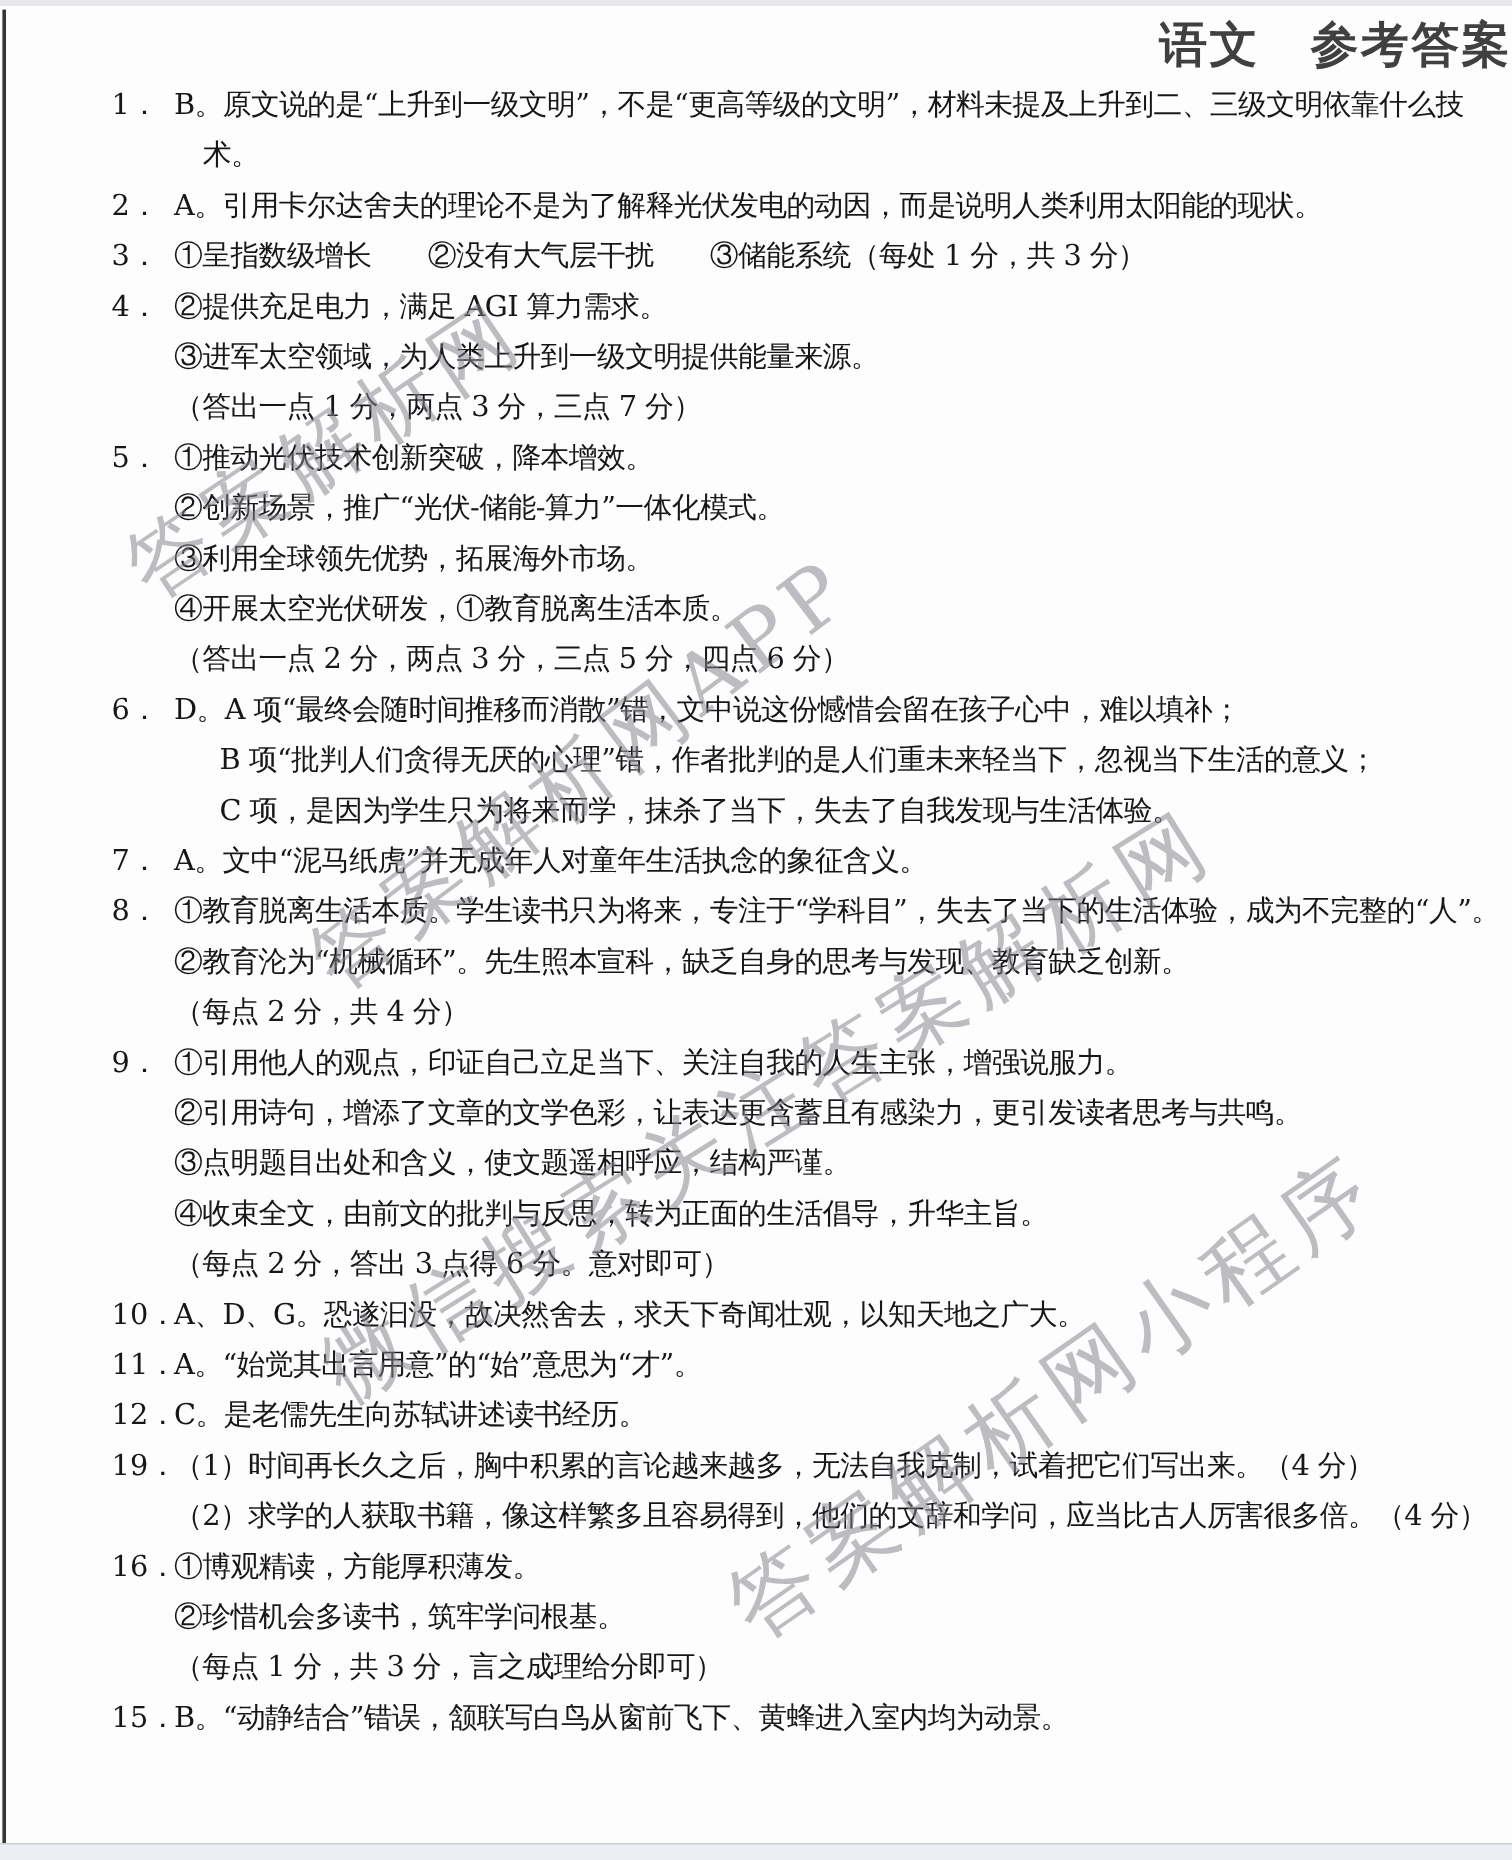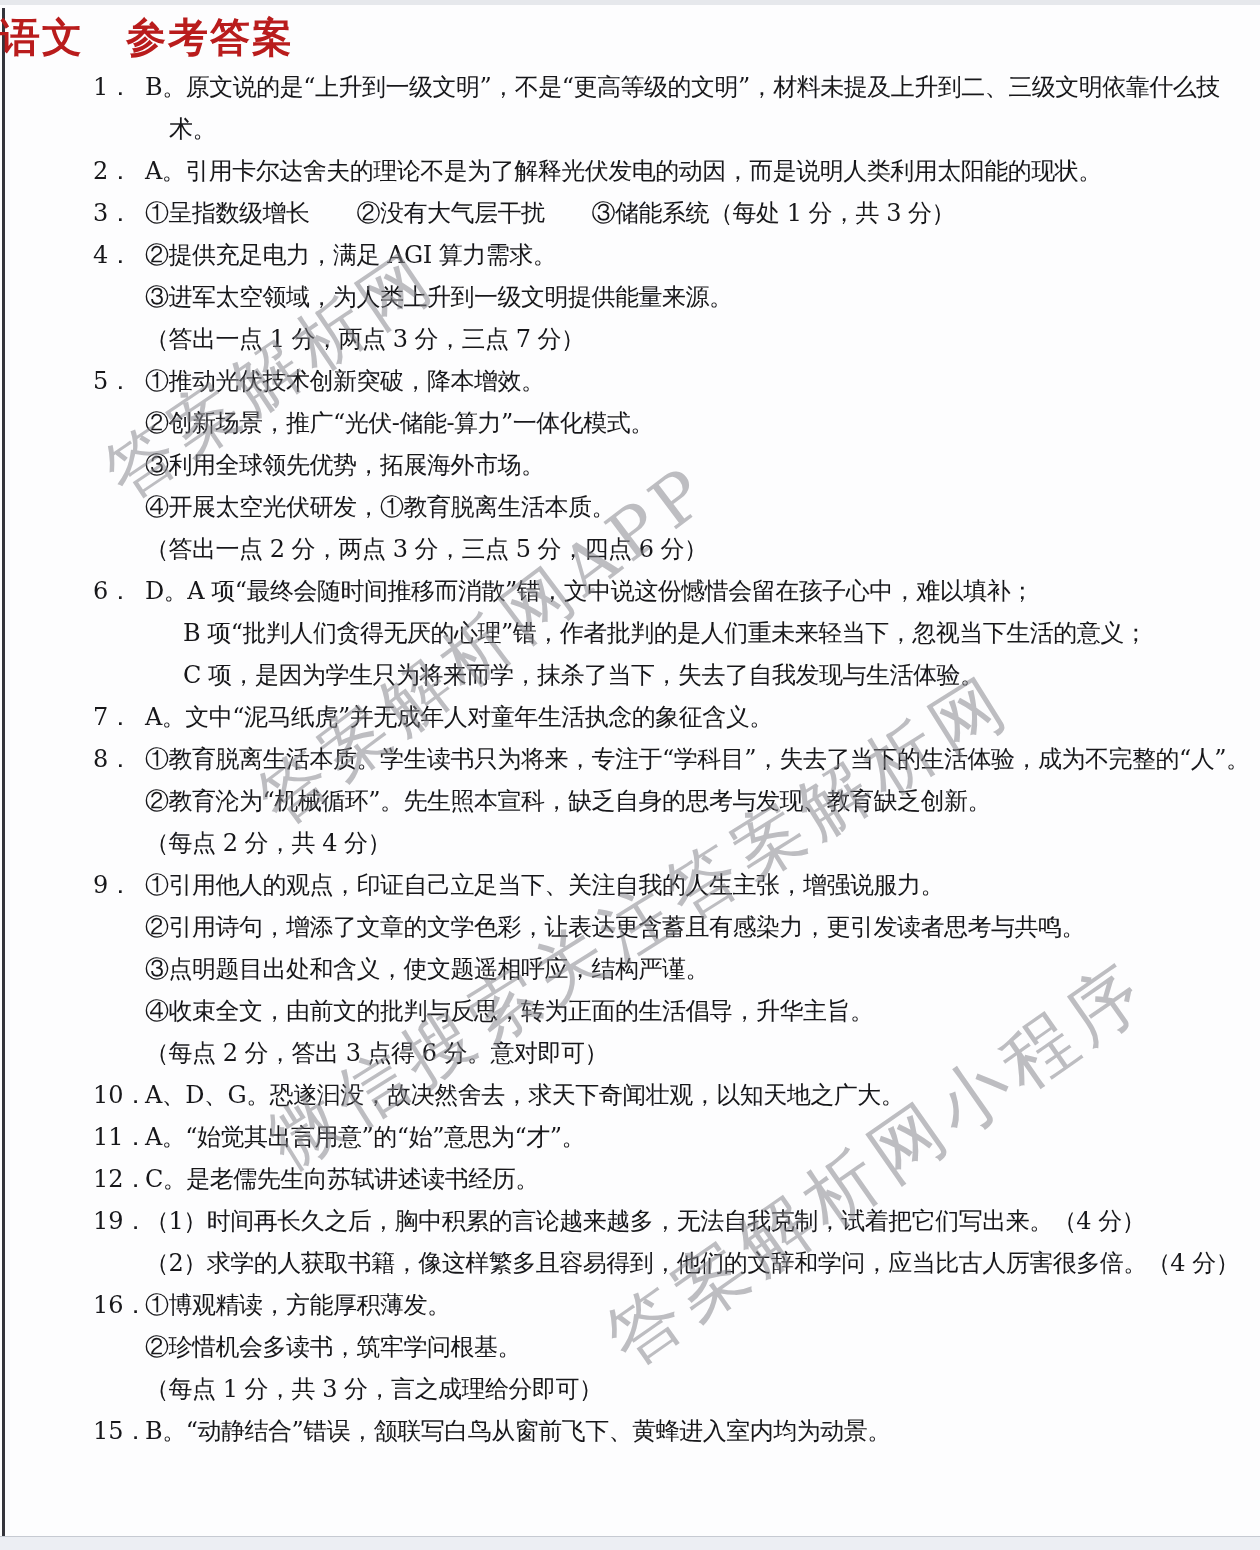--- a/index.html
+++ b/index.html
@@ -10,23 +10,23 @@
   }
   .page{
     position:relative;width:1260px;height:1550px;
     background:#fdfdfe;overflow:hidden;color:#17171a;
   }
   .edge-top{position:absolute;top:0;left:0;width:100%;height:5px;background:#e6e8ec;}
   .edge-left{position:absolute;top:8px;left:2px;width:3px;height:1528px;background:#34343b;}
   .edge-bottom{position:absolute;bottom:0;left:0;width:100%;height:13px;background:#eceef3;border-top:1px solid #c6cad2;}
   .title{
     position:absolute;top:10px;left:0;width:100%;margin:0;
-    text-align:left;
+    text-align:right;
     font-family:"Liberation Sans","DejaVu Sans",sans-serif;
-    font-weight:bold;font-size:40px;letter-spacing:2px;color:#b91c1c;
+    font-weight:bold;font-size:40px;letter-spacing:2px;color:#404040;
   }
   .content{position:absolute;left:93px;top:66px;width:1140px;}
   .item{display:flex;align-items:flex-start;}
   .num{
     flex:0 0 52px;width:52px;
     font-size:24px;line-height:42px;height:42px;
     white-space:nowrap;
   }
   .lines{flex:1 1 auto;min-width:0;}
   .line{

